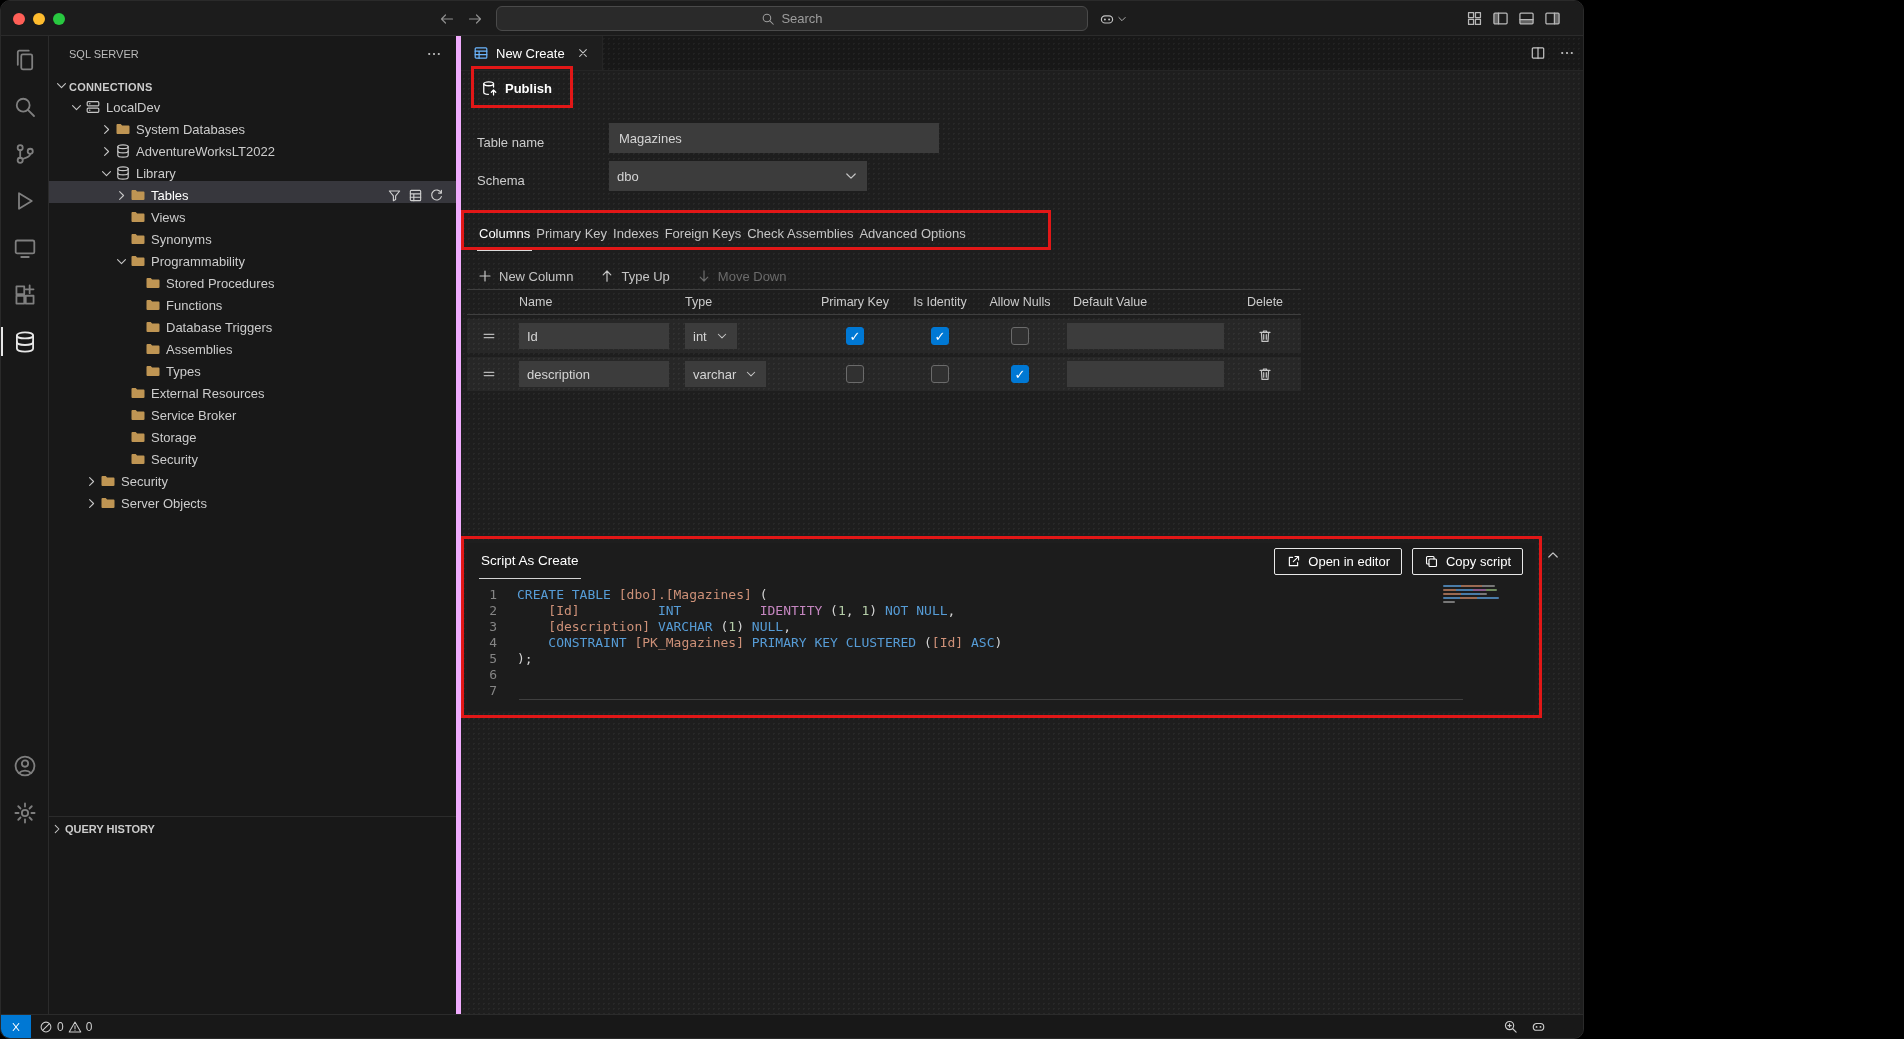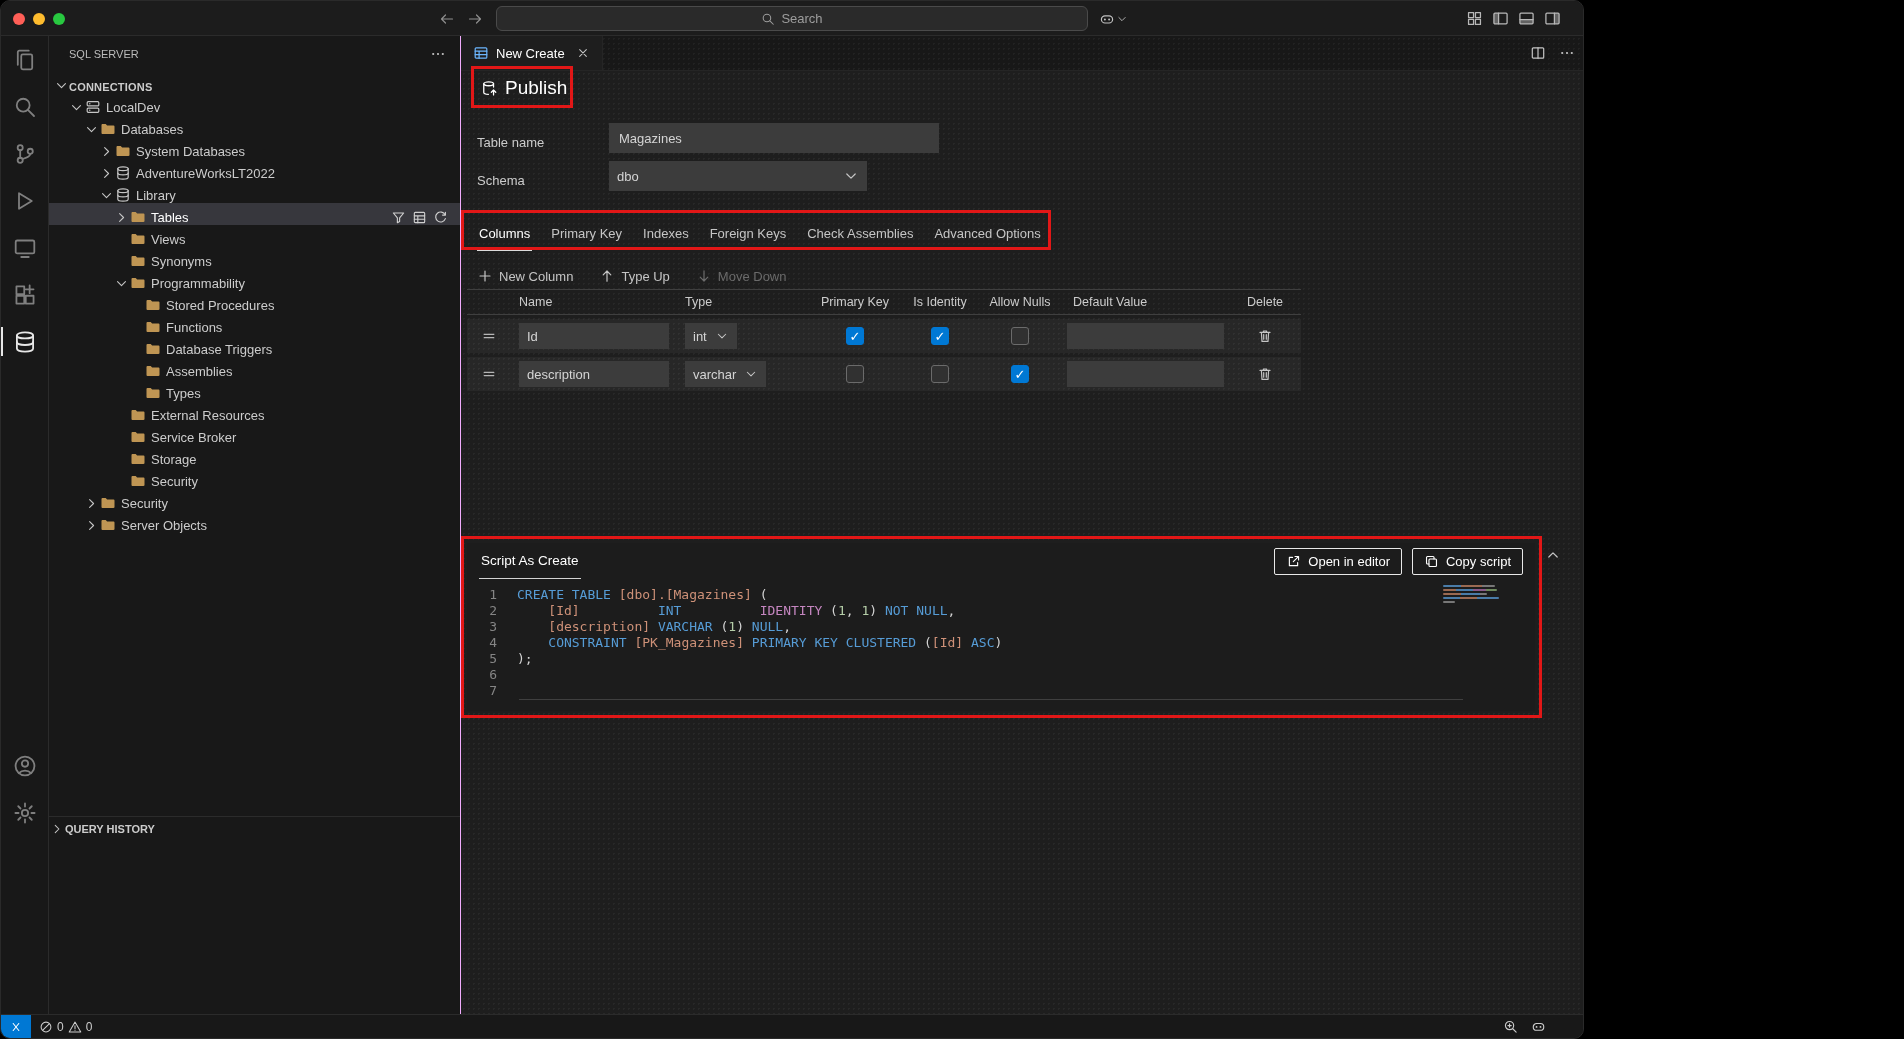--- a/index.html
+++ b/index.html
@@ -27,21 +27,21 @@
 
 .activitybar{position:absolute;left:0;top:35px;width:48px;bottom:24px;background:#181818;border-right:1px solid #2b2b2b}
 .ab-top{position:absolute;top:0;left:0;width:48px;display:flex;flex-direction:column}
 .ab-bottom{position:absolute;top:706px;left:0;width:48px;display:flex;flex-direction:column}
 .ab-item{position:relative;width:48px;height:47px;display:flex;align-items:center;justify-content:center;color:#7f7f7f;cursor:pointer}
 .ab-item svg{width:24px;height:24px}
 .ab-item.active{color:#e7e7e7}
 .ab-item.active::before{content:"";position:absolute;left:0;top:9px;bottom:9px;width:2px;background:#e7e7e7}
 
 
-.sidebar{position:absolute;left:48px;top:35px;width:412px;bottom:24px;background:#181818;border-right:1px solid #f0abfc}
+.sidebar{position:absolute;left:48px;top:35px;width:412px;bottom:24px;background:#181818;border-right:5px solid #f0abfc}
 .sb-header{height:35px;display:flex;align-items:center;justify-content:space-between;padding:0 14px 0 20px;font-size:11px;color:#bbb}
 .sb-header .icon{cursor:pointer;color:#c5c5c5}
 .tree-row{display:flex;align-items:flex-end;height:22px;font-size:13px;color:#ccc;cursor:pointer}
 .tree-row.selected{background:#37373d;color:#fff}
 .tw{width:16px;height:16px;flex:0 0 16px;display:flex;align-items:center;justify-content:center;color:#c5c5c5}
 .tw svg{width:15px;height:15px}
 .tree-ico{width:16px;height:16px;flex:0 0 16px;margin:0 5px 0 1px;color:#c5c5c5}
 .tree-ico svg{width:16px;height:16px}
 .tree-row.section .tree-label{font-size:11px;font-weight:700;color:#ccc;letter-spacing:.2px}
 .row-actions{margin-left:auto;margin-right:12px;display:flex;gap:6px;color:#d0d0d0}
@@ -53,30 +53,30 @@
 .editor{position:absolute;left:460px;top:35px;width:1124px;bottom:24px}
 .tabbar{position:absolute;left:0;top:0;right:0;height:35px;background:#181818;background-image:radial-gradient(rgba(255,255,255,.045) 1px,transparent 1px);background-size:5px 5px;border-bottom:1px solid #252525;display:flex}
 .tab{display:flex;align-items:center;gap:7px;padding:0 12px;background:#1e1e1e;border-right:1px solid #252525;font-size:13px;color:#fff;cursor:pointer}
 .tab .tab-ico{color:#6cb6ff}
 .tab-close{color:#c5c5c5;margin-left:4px;cursor:pointer}
 .tab-close svg{width:14px;height:14px}
 .tabbar-actions{margin-left:auto;display:flex;align-items:center;gap:13px;padding-right:10px;color:#c5c5c5}
 .tabbar-actions .icon{cursor:pointer}
 
 .designer{position:absolute;left:0;top:35px;right:0;bottom:0;background:#1e1e1e;background-image:radial-gradient(rgba(255,255,255,.045) 1px,transparent 1px);background-size:5px 5px}
-.publish-btn{position:absolute;left:20px;top:3px;height:28px;display:inline-flex;align-items:center;gap:7px;color:#fff;font-size:19px;font-weight:400;cursor:pointer}
+.publish-btn{position:absolute;left:20px;top:3px;height:28px;display:inline-flex;align-items:center;gap:7px;color:#fff;font-size:13px;font-weight:700;cursor:pointer}
 .publish-btn .icon svg{width:17px;height:17px}
 .form-label{position:absolute;left:16px;height:30px;line-height:30px;font-size:13px;color:#ccc}
 .lbl-table-name{top:57px}.lbl-schema{top:95px}
 .text-input{background:#3c3c3c;border:1px solid #3c3c3c;color:#d4d4d4;font-size:13px;padding:0 9px;height:30px;font-family:"Liberation Sans",sans-serif;outline:none}
 .inp-table-name{position:absolute;left:148px;top:52px;width:330px}
 .selectbox{background:#3c3c3c;color:#d4d4d4;font-size:13px;display:flex;align-items:center;justify-content:space-between;padding:0 8px;cursor:pointer}
 .selectbox .icon{color:#c5c5c5}
 .sel-schema{position:absolute;left:148px;top:90px;width:258px;height:30px}
-.dtabs{position:absolute;left:16px;top:146px;height:34px;display:flex;gap:17px}
+.dtabs{position:absolute;left:16px;top:146px;height:34px;display:flex;gap:2px}
 .dtab{display:flex;align-items:center;font-size:13px;color:#c5c5c5;cursor:pointer;border-bottom:1px solid transparent;padding:0 2px}
 .dtab.active{color:#fff;border-bottom-color:#dcdcdc}
 .dtoolbar{position:absolute;left:16px;top:192px;height:26px;display:flex;gap:26px;align-items:center}
 .tool-btn{display:flex;align-items:center;gap:6px;font-size:13px;color:#c5c5c5;cursor:pointer}
 .tool-btn .icon svg{width:16px;height:16px}
 .tool-btn.disabled{color:#6b6b6b;cursor:default}
 .ctable{position:absolute;left:6px;top:218px;width:834px}
 .ct-head,.ct-row{display:grid;grid-template-columns:44px 166px 128px 100px 70px 90px 164px 72px;align-items:center}
 .ct-head{height:26px;border-top:1px solid #3f3f3f;border-bottom:1px solid #3f3f3f;font-size:12.5px;color:#ccc}
 .th{padding-left:8px}
@@ -319,33 +319,20 @@
             </span>
             <span class="tree-ico icon">
               <svg viewBox="0 0 16 16" fill="none" stroke="currentColor" stroke-width="1.2" stroke-linecap="round" stroke-linejoin="round">
                 <rect x="2.2" y="2.7" width="11.6" height="4.2" rx="1"></rect>
                 <rect x="2.2" y="9.1" width="11.6" height="4.2" rx="1"></rect>
                 <circle cx="4.8" cy="4.8" r="0.7" fill="currentColor" stroke="none"></circle>
                 <circle cx="4.8" cy="11.2" r="0.7" fill="currentColor" stroke="none"></circle>
               </svg>
             </span>
             <span class="tree-label">LocalDev</span>
-          </div>
-          <div class="tree-row" style="padding-left:34px">
-            <span class="tw icon">
-              <svg viewBox="0 0 16 16" fill="none" stroke="currentColor" stroke-width="1.2" stroke-linecap="round" stroke-linejoin="round">
-                <path d="M3.8 6l4.2 4.2L12.2 6"></path>
-              </svg>
-            </span>
-            <span class="tree-ico icon">
-              <svg viewBox="0 0 16 16">
-                <path d="M1.5 3.9c0-.5.4-.9.9-.9h3.3l1.4 1.6h6.5c.5 0 .9.4.9.9v6.6c0 .5-.4.9-.9.9H2.4c-.5 0-.9-.4-.9-.9z" fill="#bf9553"></path>
-              </svg>
-            </span>
-            <span class="tree-label">Databases</span>
           </div>
           <div class="tree-row" style="padding-left:49px">
             <span class="tw icon">
               <svg viewBox="0 0 16 16" fill="none" stroke="currentColor" stroke-width="1.2" stroke-linecap="round" stroke-linejoin="round">
                 <path d="M6 3.8L10.2 8 6 12.2"></path>
               </svg>
             </span>
             <span class="tree-ico icon">
               <svg viewBox="0 0 16 16">
                 <path d="M1.5 3.9c0-.5.4-.9.9-.9h3.3l1.4 1.6h6.5c.5 0 .9.4.9.9v6.6c0 .5-.4.9-.9.9H2.4c-.5 0-.9-.4-.9-.9z" fill="#bf9553"></path>

